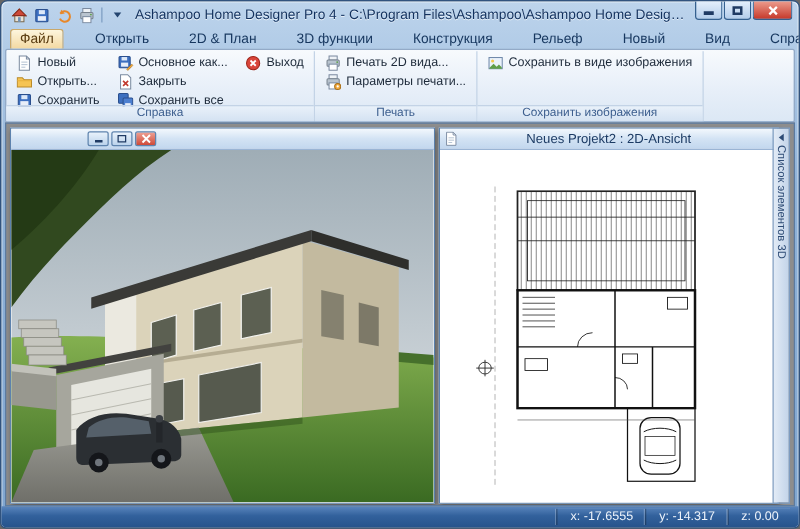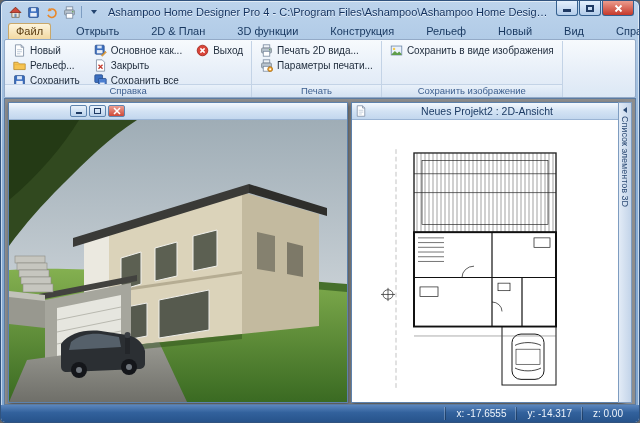--- a/index.html
+++ b/index.html
@@ -196,21 +196,21 @@
           <div class="rbtn">
             <svg class="ic">
                 <use href="#i-page"></use>
               </svg>
             <span>Новый</span>
           </div>
           <div class="rbtn">
             <svg class="ic">
                 <use href="#i-folder"></use>
               </svg>
-            <span>Рельеф...</span>
+            <span>Открыть...</span>
           </div>
           <div class="rbtn">
             <svg class="ic">
                 <use href="#i-disk"></use>
               </svg>
             <span>Сохранить</span>
           </div>
         </div>
         <div class="rcol">
           <div class="rbtn">
@@ -268,21 +268,21 @@
       <div class="rcols">
         <div class="rcol">
           <div class="rbtn">
             <svg class="ic">
                 <use href="#i-image"></use>
               </svg>
             <span>Сохранить в виде изображения</span>
           </div>
         </div>
       </div>
-      <div class="rcaption">Сохранить изображение</div>
+      <div class="rcaption">Сохранить изображения</div>
     </div>
 
     <div class="ribbon-fill"></div>
   </div>
 
   <div class="mdi">
 
     <div class="cwin cw3d">
       <div class="cbar">
         <span class="cspacer"></span>

